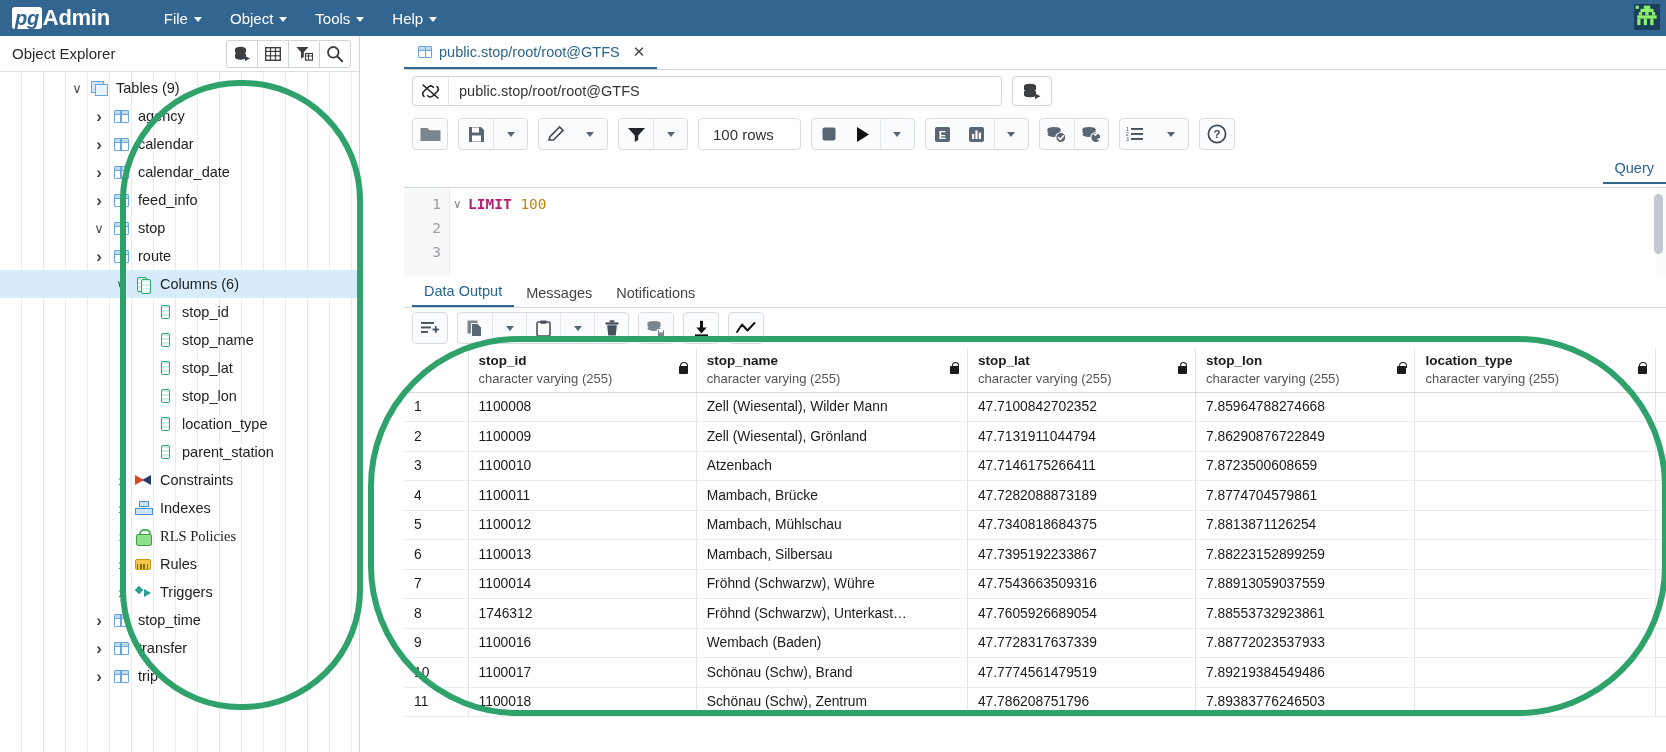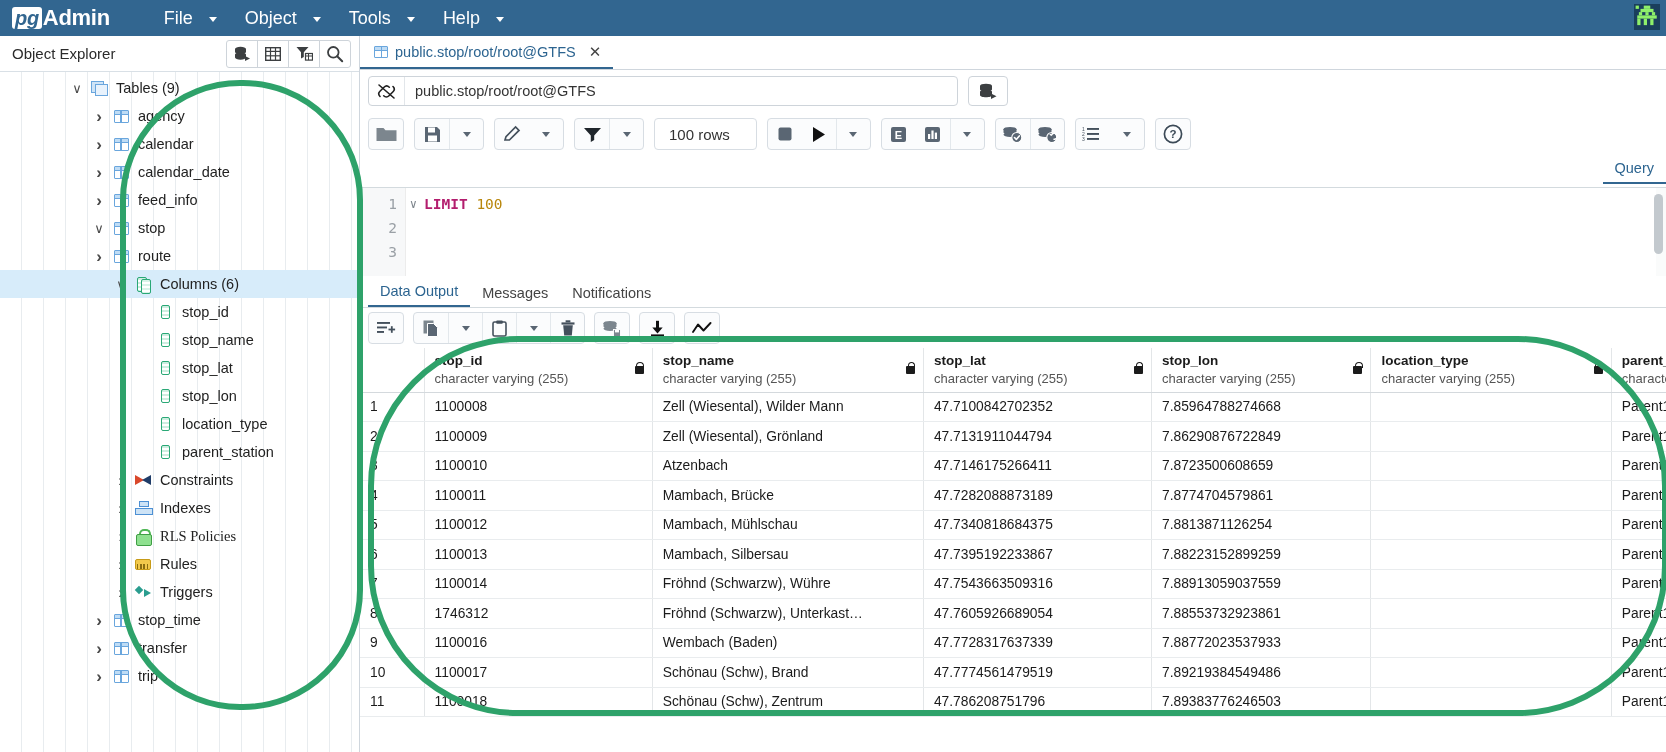--- a/index.html
+++ b/index.html
@@ -30,40 +30,40 @@
     background: #ffffff; color: #326690;
     border-radius: 3px;
     padding: 0 3px;
     margin-right: 1px;
     font-size: 20px;
     line-height: 22px;
     font-weight: bold;
     font-style: italic;
   }
   .menu-item {
-    color: #ffffff; font-size: 18px;
+    color: #ffffff; font-size: 15px;
     padding: 4px 14px;
-    display: flex; align-items: center; gap: 16px;
+    display: flex; align-items: center; gap: 6px;
     cursor: default;
   }
   .caret-d {
     display: inline-block;
     width: 0; height: 0;
     border-left: 4px solid transparent;
     border-right: 4px solid transparent;
     border-top: 5px solid currentColor;
     position: relative; top: 1px;
   }
   .pixel-logo {
     position: absolute; right: 6px; top: 4px;
     width: 26px; height: 26px;
   }
 
   
-  .body-wrap { display: flex; height: 716px; }
+  .body-wrap { display: flex; height: 716px; gap: 44px; }
 
   
   .explorer {
     width: 360px;
     border-right: 1px solid #cfd6dd;
     display: flex; flex-direction: column;
     background: #ffffff;
     position: relative;
   }
   .explorer-header {

